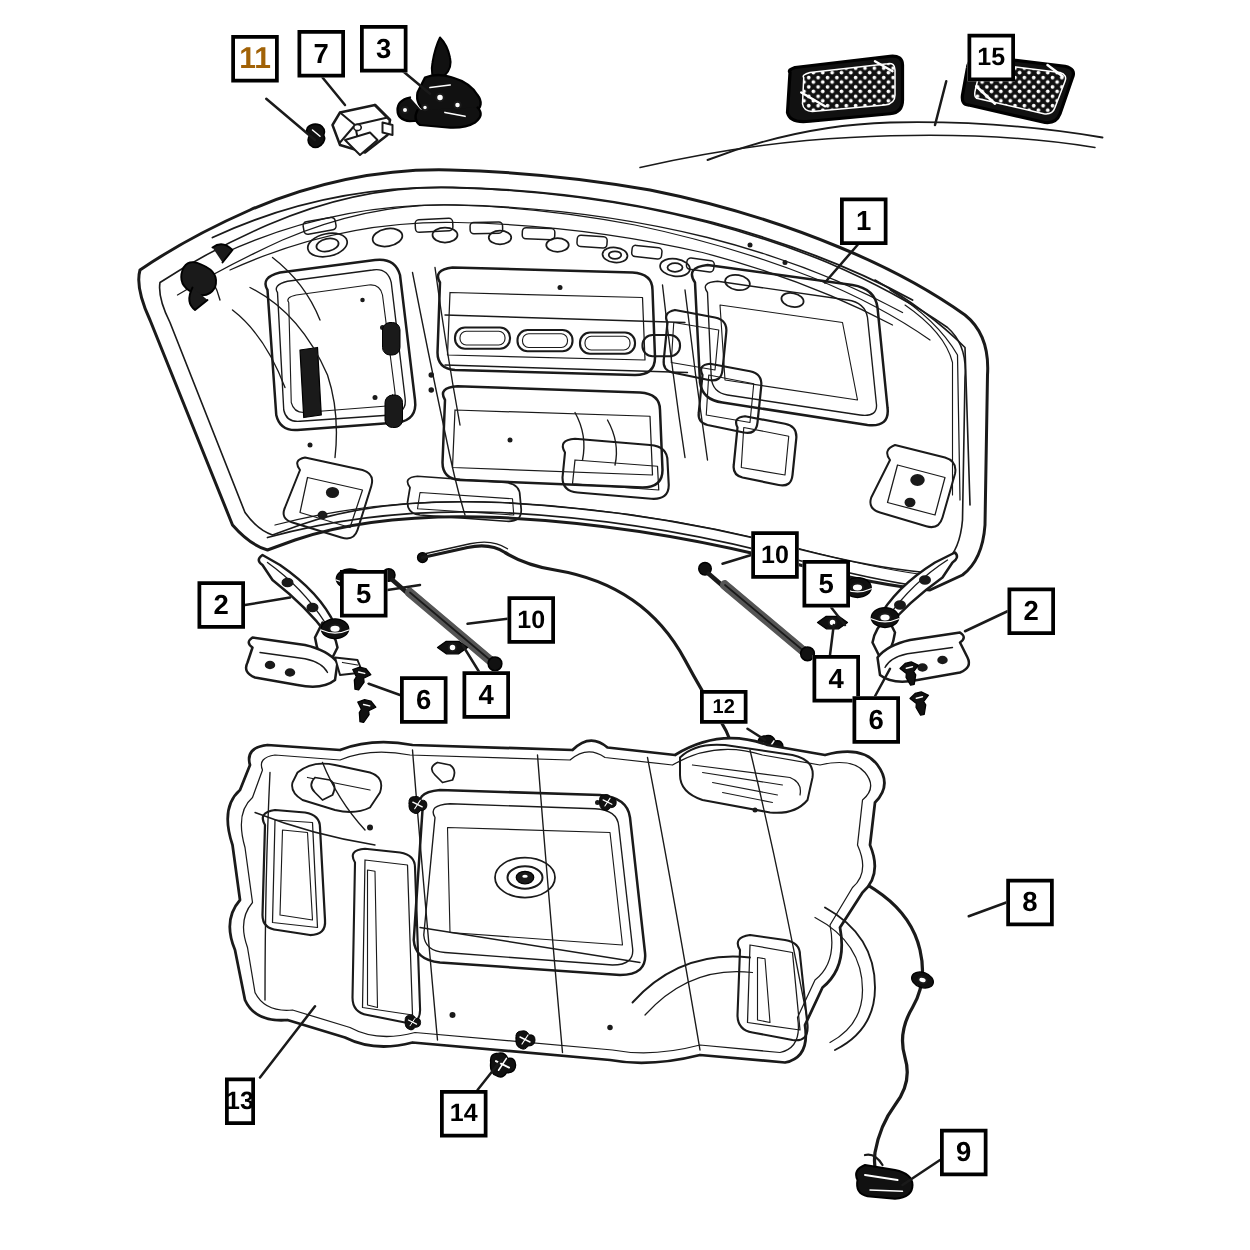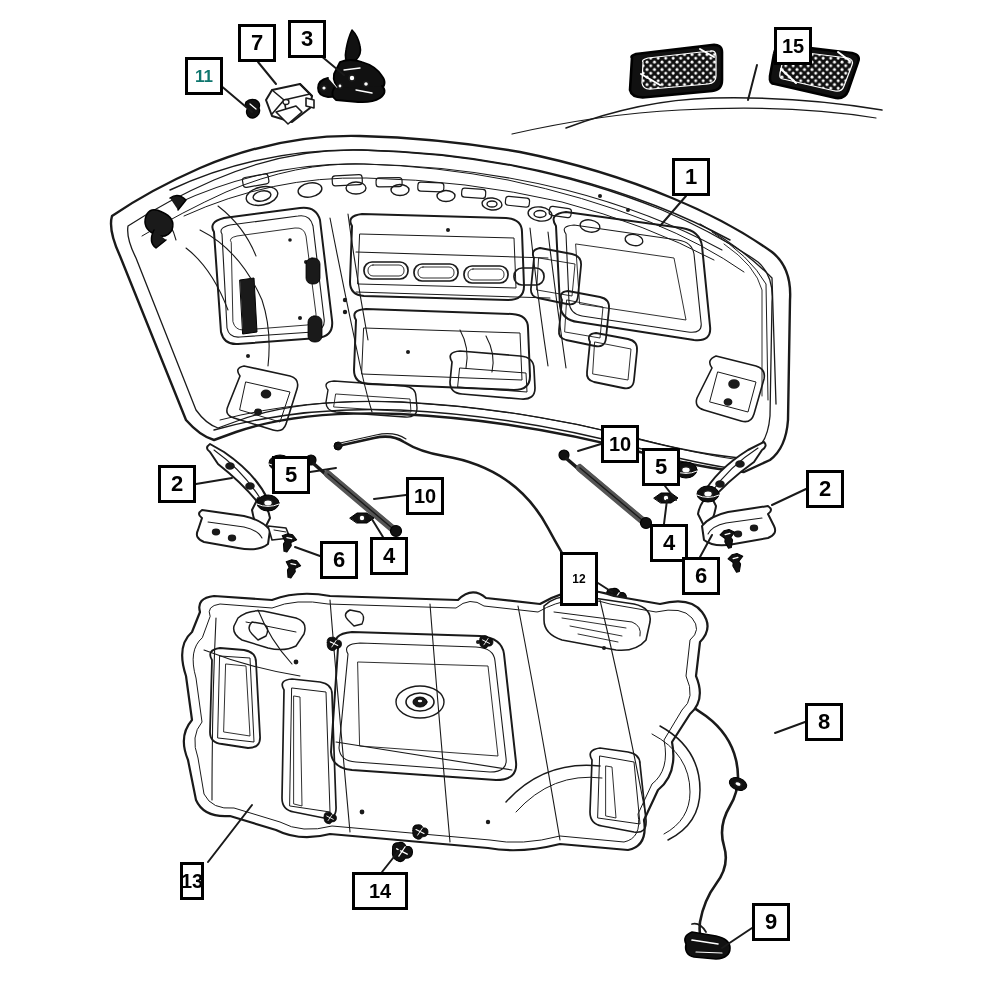--- a/index.html
+++ b/index.html
@@ -545,29 +545,29 @@
       </div>
       <div class="callout" style="left: 752px; top: 903px; width: 38px; height: 38px; border-color: rgb(0, 0, 0); background: rgb(255, 255, 255); color: rgb(0, 0, 0); font-size: 22px;">
         <span>9</span>
       </div>
       <div class="callout" style="left: 406px; top: 477px; width: 38px; height: 38px; border-color: rgb(0, 0, 0); background: rgb(255, 255, 255); color: rgb(0, 0, 0); font-size: 20px;">
         <span>10</span>
       </div>
       <div class="callout" style="left: 601px; top: 425px; width: 38px; height: 38px; border-color: rgb(0, 0, 0); background: rgb(255, 255, 255); color: rgb(0, 0, 0); font-size: 20px;">
         <span>10</span>
       </div>
-      <div class="callout" style="left: 185px; top: 57px; width: 38px; height: 38px; border-color: rgb(0, 0, 0); background: rgb(255, 255, 255); color: #0f766e; font-size: 17px;">
+      <div class="callout" style="left: 185px; top: 28px; width: 38px; height: 38px; border-color: rgb(0, 0, 0); background: rgb(255, 255, 255); color: #a16207; font-size: 24px;">
         <span>11</span>
       </div>
-      <div class="callout" style="left: 560px; top: 552px; width: 38px; height: 54px; border-color: rgb(0, 0, 0); background: rgb(255, 255, 255); color: rgb(0, 0, 0); font-size: 12px;">
+      <div class="callout" style="left: 560px; top: 552px; width: 38px; height: 27px; border-color: rgb(0, 0, 0); background: rgb(255, 255, 255); color: rgb(0, 0, 0); font-size: 16px;">
         <span>12</span>
       </div>
       <div class="callout" style="left: 180px; top: 862px; width: 24px; height: 38px; border-color: rgb(0, 0, 0); background: rgb(255, 255, 255); color: rgb(0, 0, 0); font-size: 20px;">
         <span>13</span>
       </div>
-      <div class="callout" style="left: 352px; top: 872px; width: 56px; height: 38px; border-color: rgb(0, 0, 0); background: rgb(255, 255, 255); color: rgb(0, 0, 0); font-size: 20px;">
+      <div class="callout" style="left: 352px; top: 872px; width: 38px; height: 38px; border-color: rgb(0, 0, 0); background: rgb(255, 255, 255); color: rgb(0, 0, 0); font-size: 20px;">
         <span>14</span>
       </div>
       <div class="callout" style="left: 738px; top: 27px; width: 38px; height: 38px; border-color: rgb(0, 0, 0); background: rgb(255, 255, 255); color: rgb(0, 0, 0); font-size: 20px; margin-left: 36px;">
         <span>15</span>
       </div>
     </div>
 </div>
 
 </body></html>

